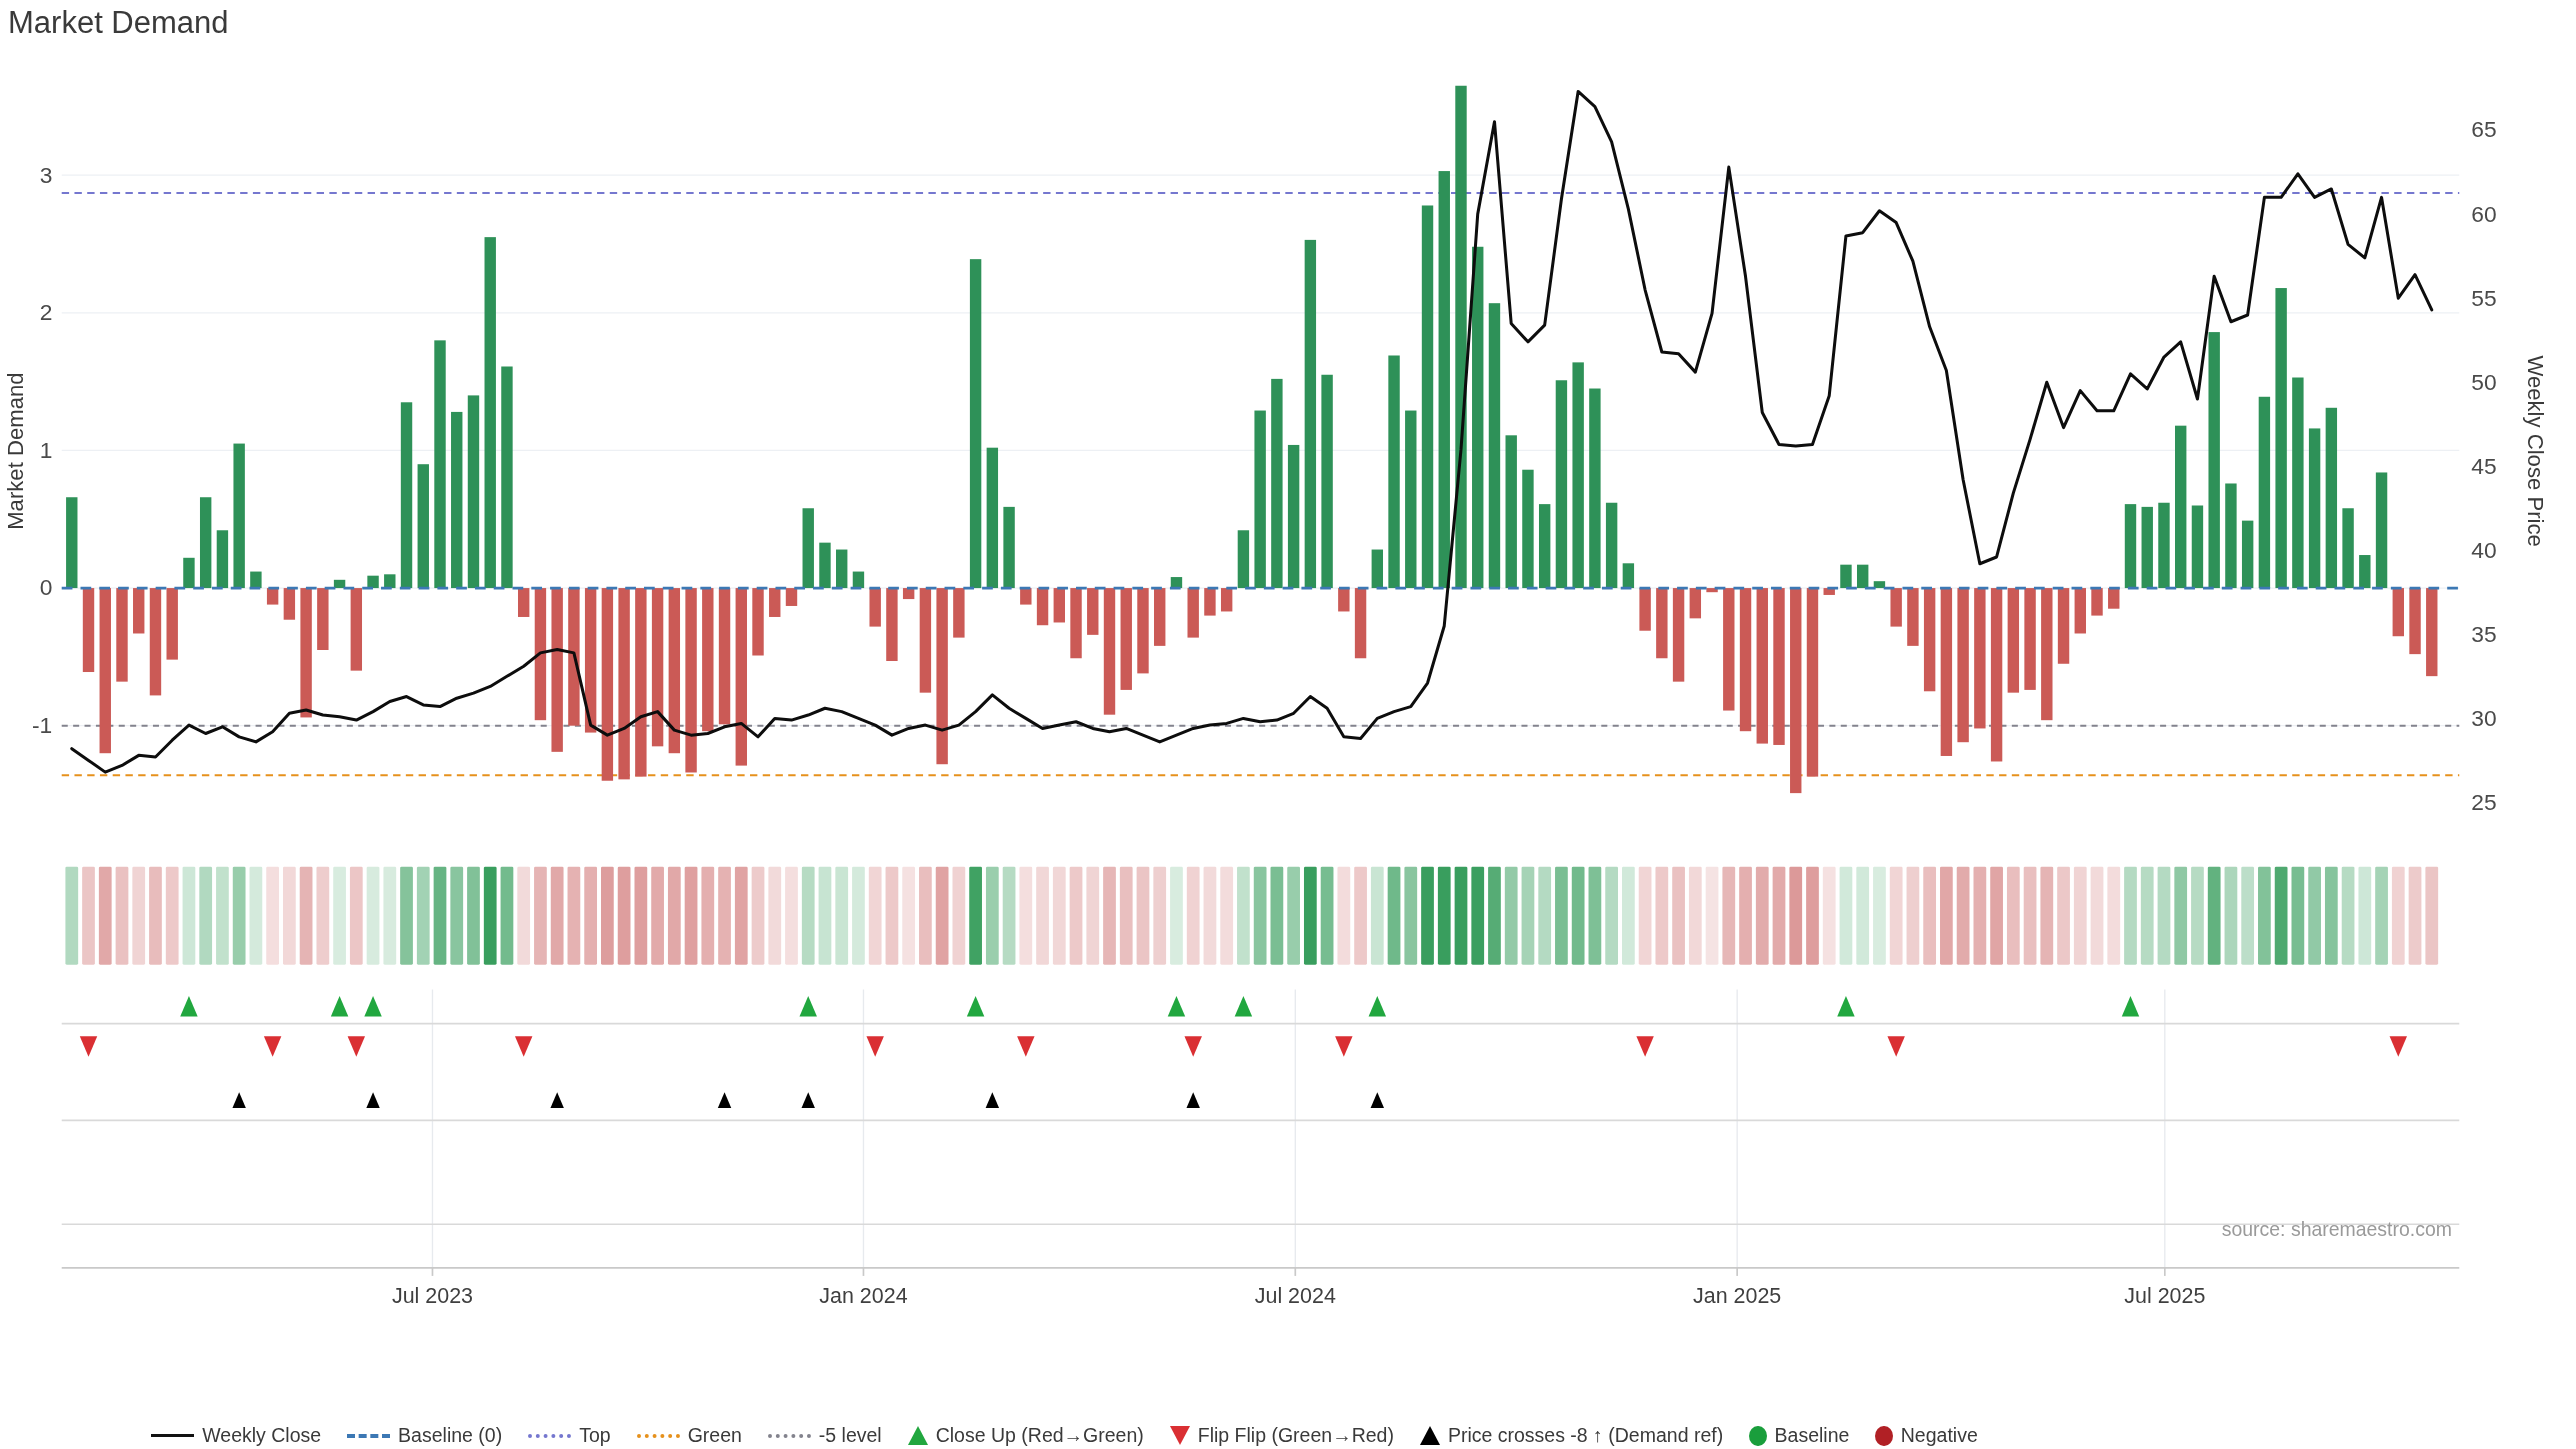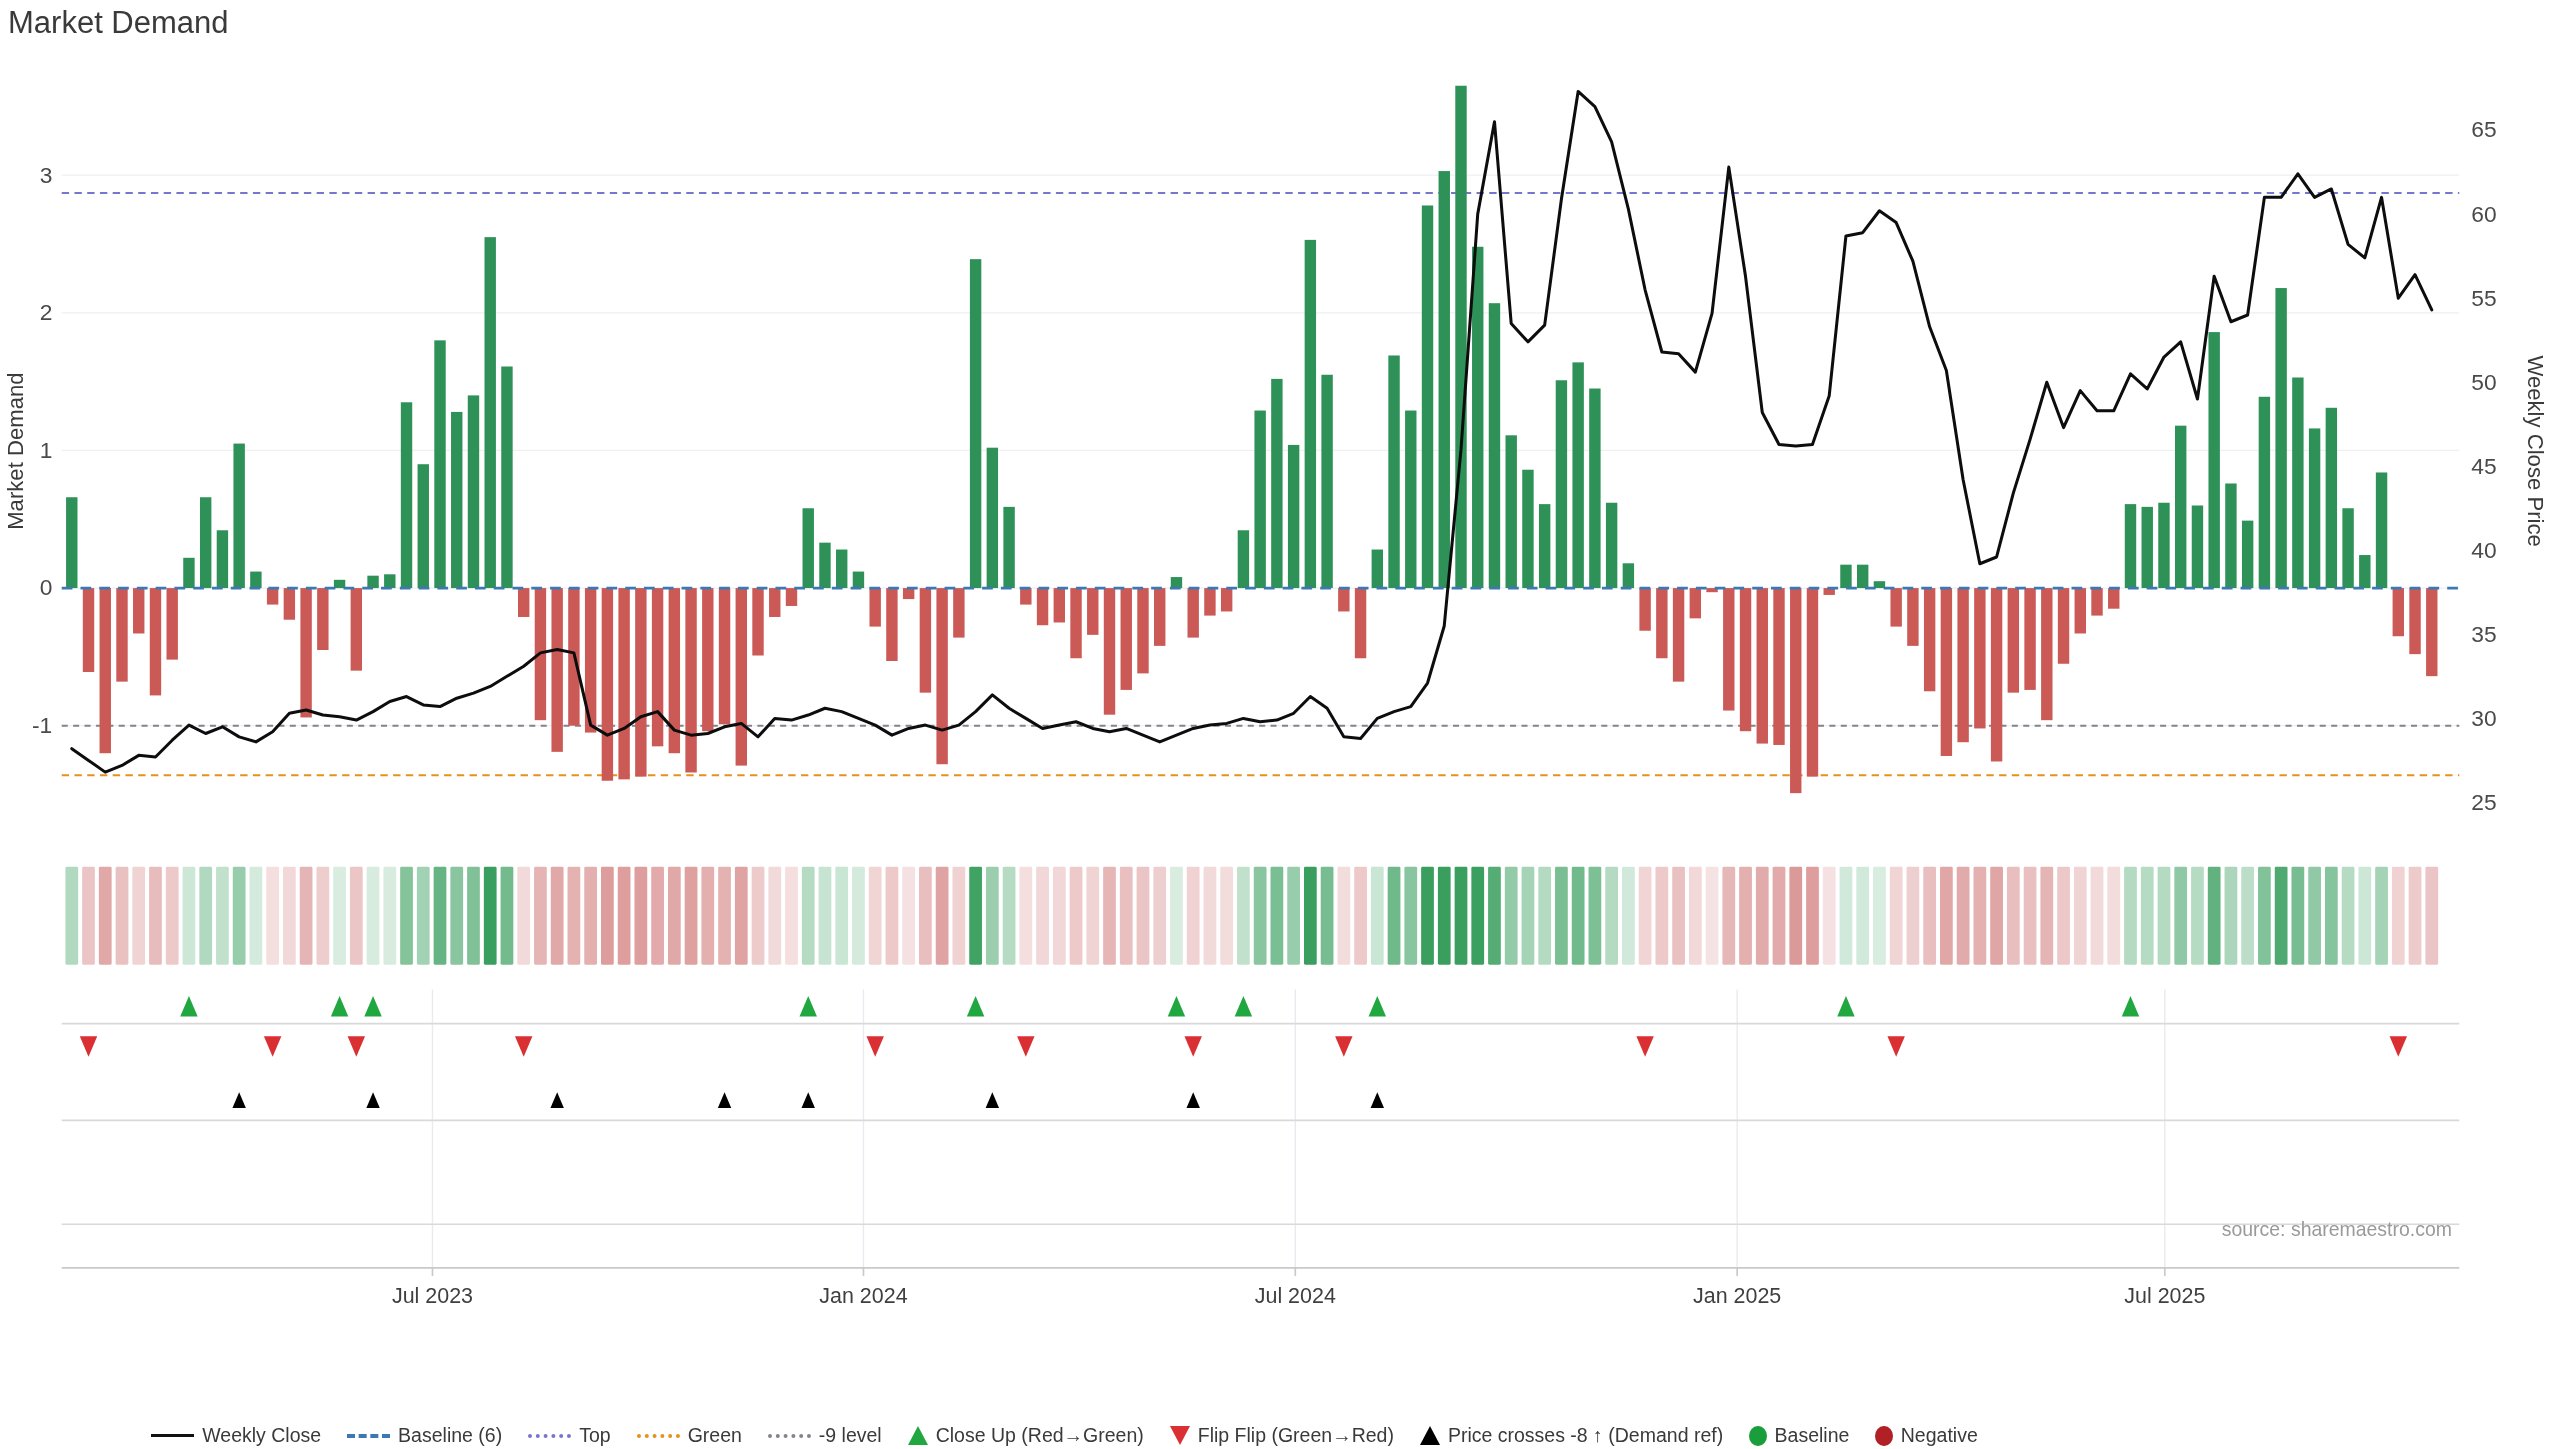--- a/index.html
+++ b/index.html
@@ -384,33 +384,33 @@
       <text x="3227.041843971631" y="1942" font-size="32" fill="#3f3f3f" text-anchor="middle" font-family="&quot;Liberation Sans&quot;,&quot;DejaVu Sans&quot;,sans-serif">Jul 2025</text>
       <text x="3655" y="1842" font-size="29" fill="#9a9a9a" text-anchor="end" font-family="&quot;Liberation Sans&quot;,&quot;DejaVu Sans&quot;,sans-serif">source: sharemaestro.com</text>
     </svg>
   <div id="legend-row">
       <div class="legend-item">
         <span class="lg lg-line" style="border-top-color: rgb(17, 17, 17);"></span>
         <span>Weekly Close</span>
       </div>
       <div class="legend-item">
         <span class="lg lg-dash" style="border-top-color: rgb(60, 120, 180);"></span>
-        <span>Baseline (6)</span>
+        <span>Baseline (0)</span>
       </div>
       <div class="legend-item">
         <span class="lg lg-dots" style="border-top-color: rgb(117, 119, 207);"></span>
         <span>Top</span>
       </div>
       <div class="legend-item">
         <span class="lg lg-dots" style="border-top-color: rgb(230, 145, 28);"></span>
         <span>Green</span>
       </div>
       <div class="legend-item">
         <span class="lg lg-dots" style="border-top-color: rgb(131, 131, 141);"></span>
-        <span>-9 level</span>
+        <span>-5 level</span>
       </div>
       <div class="legend-item">
         <span class="lg lg-tri-up" style="border-bottom-color: rgb(33, 167, 63);"></span>
         <span>Close Up (Red→Green)</span>
       </div>
       <div class="legend-item">
         <span class="lg lg-tri-down" style="border-top-color: rgb(218, 47, 51);"></span>
         <span>Flip Flip (Green→Red)</span>
       </div>
       <div class="legend-item">

